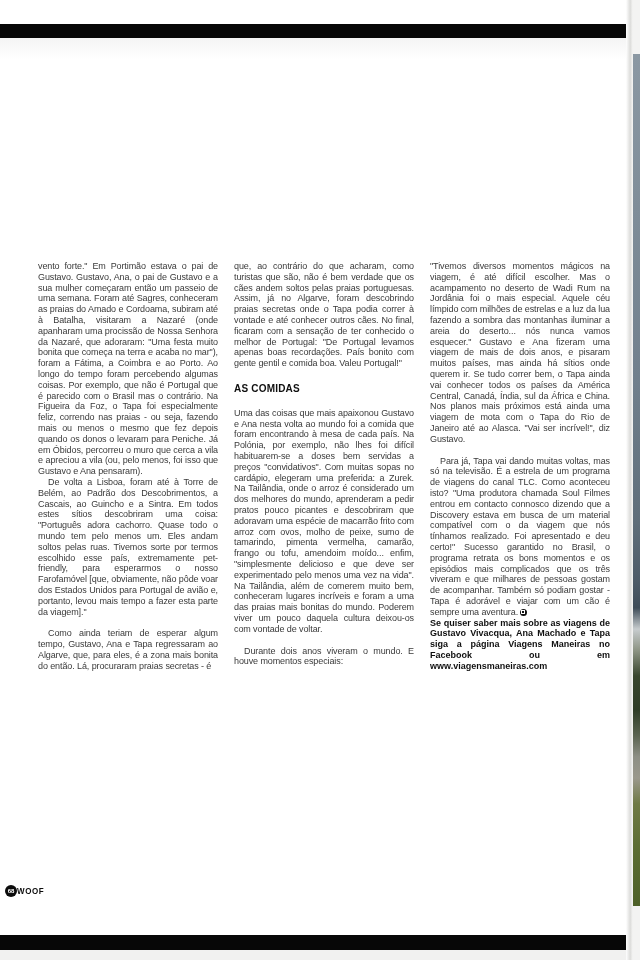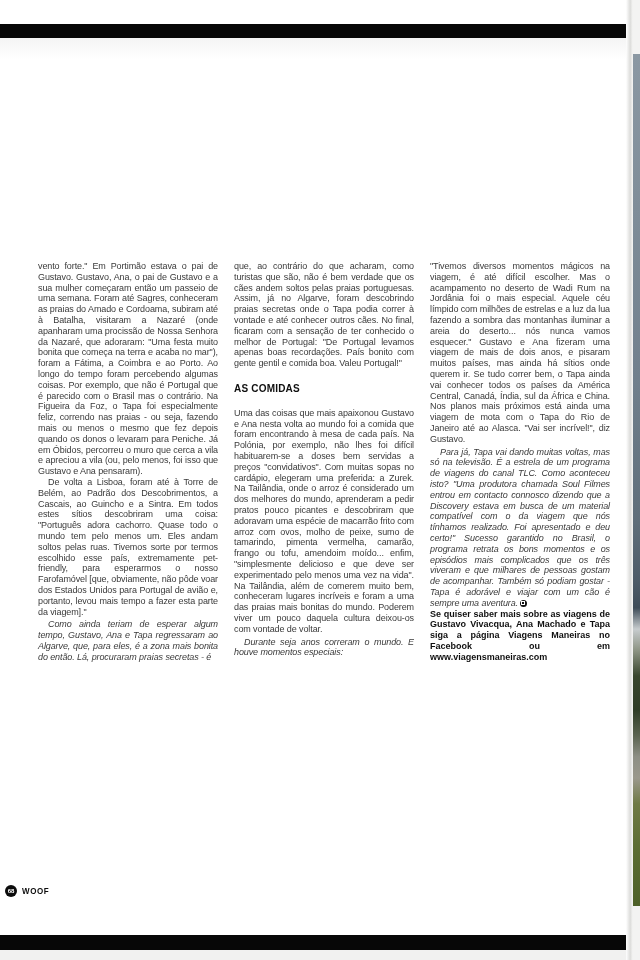--- a/index.html
+++ b/index.html
@@ -24,30 +24,30 @@
       #3f4d59 65%, #c7ccce 67.5%, #8d9484 70%, #39462e 73%, #2f3d27 77%,
       #5a6350 80%, #8d8f85 82.5%, #9a988c 85%, #6f7a45 88%, #5c6d33 93%, #4d6028 100%);
   }
 
   
   .columns { position:absolute; left:38px; top:261px; width:572px; display:flex; gap:16px; }
   .col { width:180px; font-size:9px; line-height:10.8px; color:#3a3a3a;
     text-align:justify; letter-spacing:-0.1px; }
   .col p { margin:0; }
   p.indent { text-indent:10px; }
-  p.gap { margin-top:2px;font-style:italic; }
+  p.gap { margin-top:11px; }
   .section-heading { font-size:10px; font-weight:bold; color:#0f0f0f;
     margin:15px 0 13px 0; letter-spacing:0.2px; }
   .note { font-weight:bold; color:#101010; margin-top:15px; letter-spacing:0; }
   .endmark { display:inline-block; width:7px; height:7px; border-radius:50%;
     margin-left:2px; vertical-align:-1px;
     background:radial-gradient(circle at 42% 42%, #101010 0 1.1px, #ffffff 1.2px 2.3px, #101010 2.4px); }
 
   
-  .folio { position:absolute; left:5px; top:885px; display:flex; align-items:center; gap:5px; }
+  .folio { position:absolute; left:5px; top:885px; display:flex; align-items:center; }
   .page-badge { width:12px; height:12px; border-radius:50%; background:#0c0c0c; color:#ffffff;
     font-size:6px; font-weight:bold; display:flex; align-items:center; justify-content:center; }
   .mag-name { font-size:8px; font-weight:bold; color:#0c0c0c; letter-spacing:0.6px;
     transform:scaleY(1.15); }
 </style>
 </head>
 <body>
 
 <div class="canvas">
 
@@ -59,21 +59,21 @@
     <div class="col">
       <p>vento forte." Em Portimão estava o pai de Gustavo. Gustavo, Ana, o pai de Gustavo e a sua mulher começaram então um passeio de uma semana. Foram até Sagres, conheceram as praias do Amado e Cordoama, subiram até à Batalha, visitaram a Nazaré (onde apanharam uma procissão de Nossa Senhora da Nazaré, que adoraram: "Uma festa muito bonita que começa na terra e acaba no mar"), foram a Fátima, a Coimbra e ao Porto. Ao longo do tempo foram percebendo algumas coisas. Por exemplo, que não é Portugal que é parecido com o Brasil mas o contrário. Na Figueira da Foz, o Tapa foi especialmente feliz, correndo nas praias - ou seja, fazendo mais ou menos o mesmo que fez depois quando os donos o levaram para Peniche. Já em Óbidos, percorreu o muro que cerca a vila e apreciou a vila (ou, pelo menos, foi isso que Gustavo e Ana pensaram).</p>
       <p class="indent">De volta a Lisboa, foram até à Torre de Belém, ao Padrão dos Descobrimentos, a Cascais, ao Guincho e a Sintra. Em todos estes sítios descobriram uma coisa: "Português adora cachorro. Quase todo o mundo tem pelo menos um. Eles andam soltos pelas ruas. Tivemos sorte por termos escolhido esse país, extremamente pet-friendly, para esperarmos o nosso Farofamóvel [que, obviamente, não pôde voar dos Estados Unidos para Portugal de avião e, portanto, levou mais tempo a fazer esta parte da viagem]."</p>
       <p class="indent gap">Como ainda teriam de esperar algum tempo, Gustavo, Ana e Tapa regressaram ao Algarve, que, para eles, é a zona mais bonita do então. Lá, procuraram praias secretas - é</p>
     </div>
 
     <div class="col">
       <p>que, ao contrário do que acharam, como turistas que são, não é bem verdade que os cães andem soltos pelas praias portuguesas. Assim, já no Algarve, foram descobrindo praias secretas onde o Tapa podia correr à vontade e até conhecer outros cães. No final, ficaram com a sensação de ter conhecido o melhor de Portugal: "De Portugal levamos apenas boas recordações. País bonito com gente gentil e comida boa. Valeu Portugal!"</p>
       <div class="section-heading">AS COMIDAS</div>
       <p>Uma das coisas que mais apaixonou Gustavo e Ana nesta volta ao mundo foi a comida que foram encontrando à mesa de cada país. Na Polónia, por exemplo, não lhes foi difícil habituarem-se a doses bem servidas a preços "convidativos". Com muitas sopas no cardápio, elegeram uma preferida: a Zurek. Na Tailândia, onde o arroz é considerado um dos melhores do mundo, aprenderam a pedir pratos pouco picantes e descobriram que adoravam uma espécie de macarrão frito com arroz com ovos, molho de peixe, sumo de tamarindo, pimenta vermelha, camarão, frango ou tofu, amendoim moído... enfim, "simplesmente delicioso e que deve ser experimentado pelo menos uma vez na vida". Na Tailândia, além de comerem muito bem, conheceram lugares incríveis e foram a uma das praias mais bonitas do mundo. Poderem viver um pouco daquela cultura deixou-os com vontade de voltar.</p>
-      <p class="indent gap">Durante seja anos correram o mundo. E houve momentos especiais:</p>
+      <p class="indent gap">Durante dois anos viveram o mundo. E houve momentos especiais:</p>
     </div>
 
     <div class="col">
       <p>"Tivemos diversos momentos mágicos na viagem, é até difícil escolher. Mas o acampamento no deserto de Wadi Rum na Jordânia foi o mais especial. Aquele céu límpido com milhões de estrelas e a luz da lua fazendo a sombra das montanhas iluminar a areia do deserto... nós nunca vamos esquecer." Gustavo e Ana fizeram uma viagem de mais de dois anos, e pisaram muitos países, mas ainda há sítios onde querem ir. Se tudo correr bem, o Tapa ainda vai conhecer todos os países da América Central, Canadá, Índia, sul da África e China. Nos planos mais próximos está ainda uma viagem de mota com o Tapa do Rio de Janeiro até ao Alasca. "Vai ser incrível!", diz Gustavo.</p>
       <p class="indent gap"><span>Para já, Tapa vai dando muitas voltas, mas só na televisão. É a estrela de um programa de viagens do canal TLC. Como aconteceu isto? "Uma produtora chamada Soul Filmes entrou em contacto connosco dizendo que a Discovery estava em busca de um material compatível com o da viagem que nós tínhamos realizado. Foi apresentado e deu certo!" Sucesso garantido no Brasil, o programa retrata os bons momentos e os episódios mais complicados que os três viveram e que milhares de pessoas gostam de acompanhar. Também só podiam gostar - Tapa é adorável e viajar com um cão é sempre uma aventura.</span><span class="endmark"></span></p>
       <p class="note">Se quiser saber mais sobre as viagens de Gustavo Vivacqua, Ana Machado e Tapa siga a página Viagens Maneiras no Facebook ou em www.viagensmaneiras.com</p>
     </div>
 
   </div>
 

